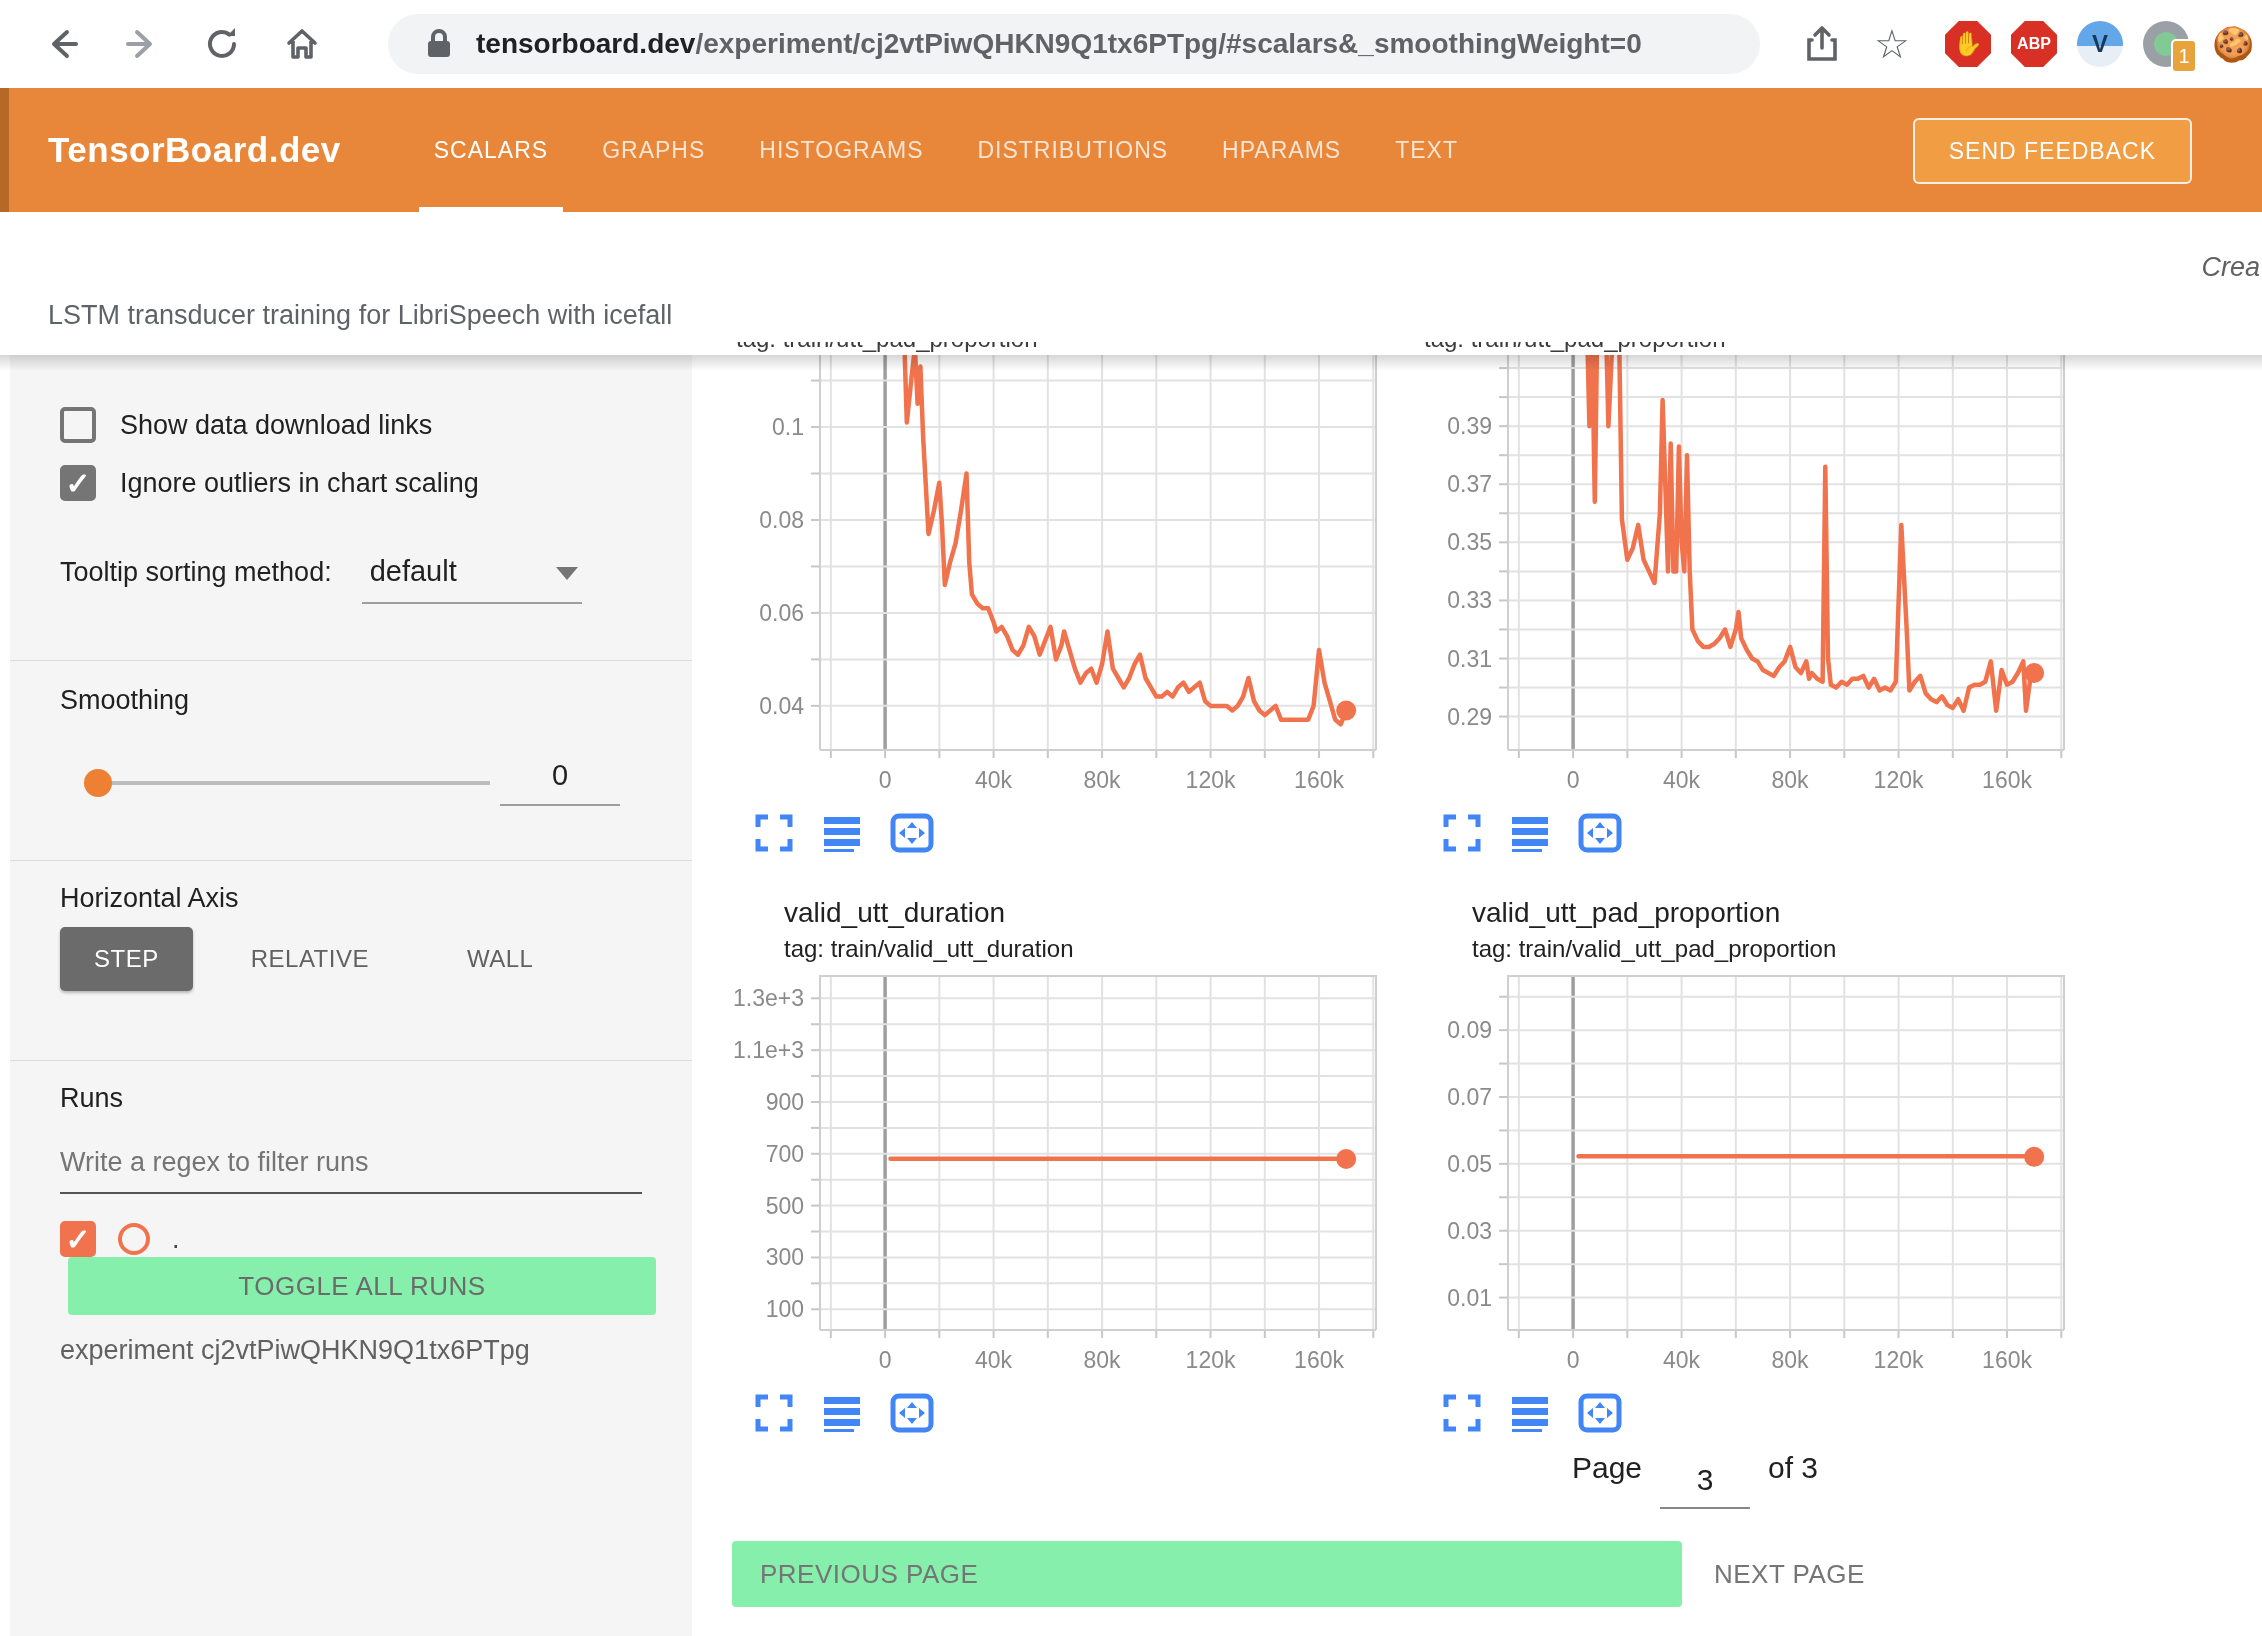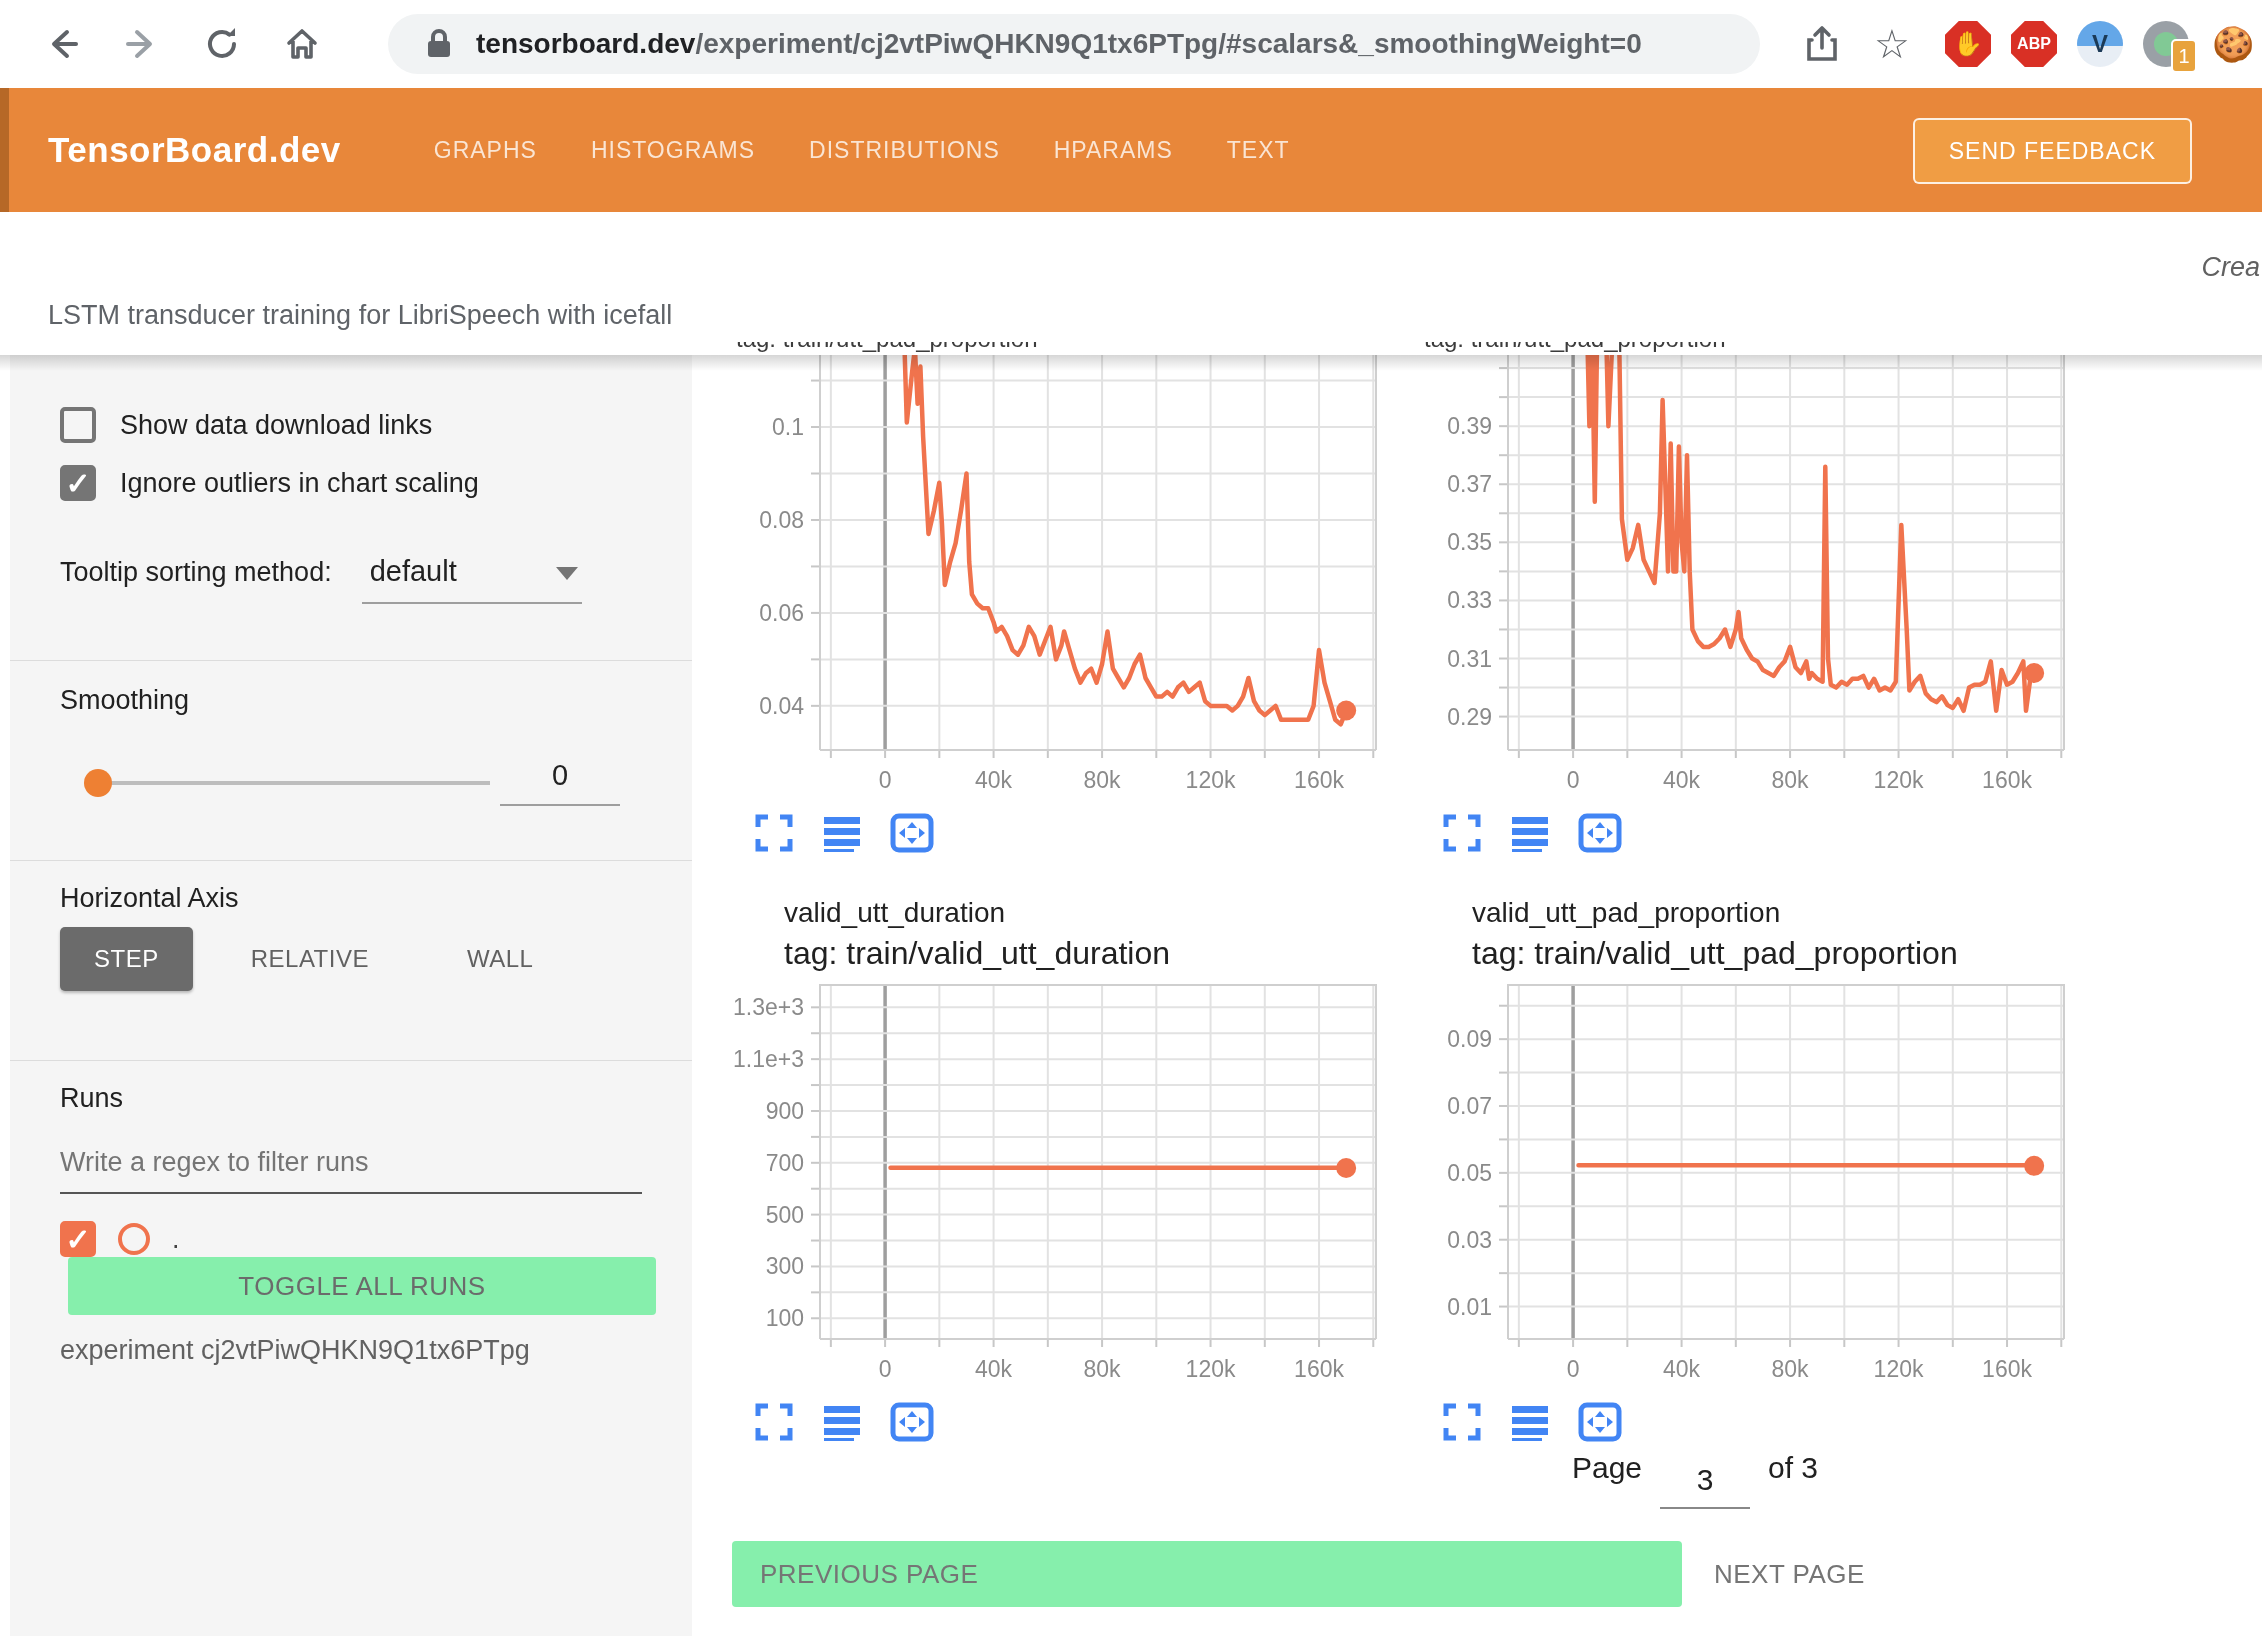--- a/index.html
+++ b/index.html
@@ -97,21 +97,21 @@
   .toggle-btn { position:absolute; left:58px; width:588px; height:58px; background:#86efac;
                 border-radius:4px; color:#6b6b6b; font-size:26px; letter-spacing:0.5px;
                 display:flex; align-items:center; justify-content:center; }
   .exp-text { position:absolute; left:50px; font-size:27px; color:#616161; }
 
   
   #chartarea { position:absolute; left:692px; top:0; width:1570px; height:1281px; background:#fff; }
   .chart-row { position:absolute; left:0; display:flex; }
   .chart-card { width:688px; position:relative; }
   .chart-title { margin-left:92px; font-size:28px; color:#212121; }
-  .chart-tag { margin-left:92px; font-size:32px; color:#212121; margin-top:6px; }
+  .chart-tag { margin-left:92px; font-size:24px; color:#212121; margin-top:6px; }
   .chart-actions { display:flex; gap:28px; margin:12px 0 0 62px; }
   .chart-actions svg { display:block; }
   svg text { font-family:"Liberation Sans", sans-serif; font-size:23px; fill:#8a8a8a; }
 
   .paginator { position:absolute; top:1096px; left:218px; width:1570px; height:70px;
                display:flex; align-items:flex-start; justify-content:center; gap:18px;
                font-size:30px; color:#212121; }
   .page-input { width:90px; text-align:center; border-bottom:2px solid #888;
                 padding:6px 0 10px 0; margin-top:6px; }
   .pagebuttons { position:absolute; top:1186px; left:0; width:1570px; height:70px; }
@@ -185,20 +185,21 @@
       </div>
   </div>
   <div class="ext" style="left:2210px">
     <span class="cookie">🍪</span>
   </div>
 </div>
 
 <div id="appheader">
   <div class="logo">TensorBoard.dev</div>
   <div class="tabs">
+    <div class="tab active">SCALARS</div>
     <div class="tab">GRAPHS</div>
     <div class="tab">HISTOGRAMS</div>
     <div class="tab">DISTRIBUTIONS</div>
     <div class="tab">HPARAMS</div>
     <div class="tab">TEXT</div>
   </div>
   <div class="feedback">SEND FEEDBACK</div>
 </div>
 
 <div id="infoband">

